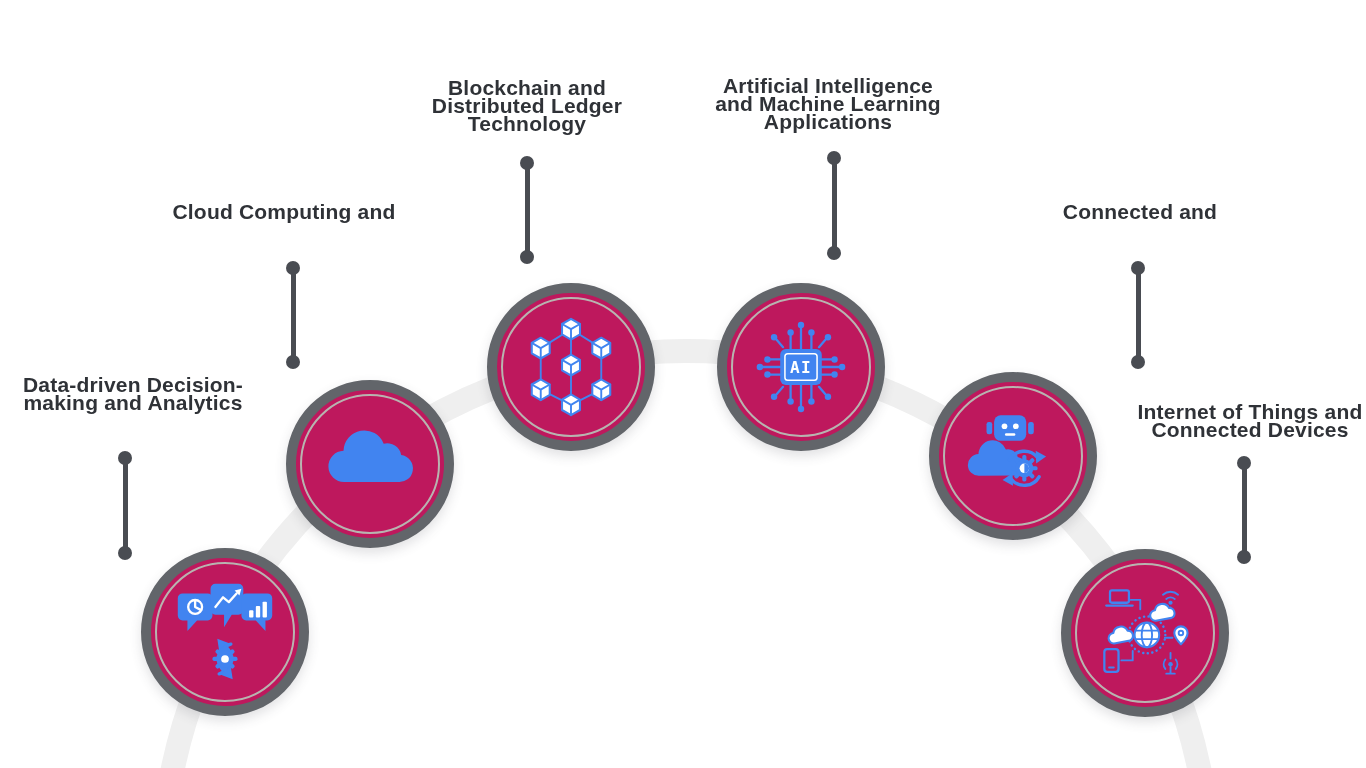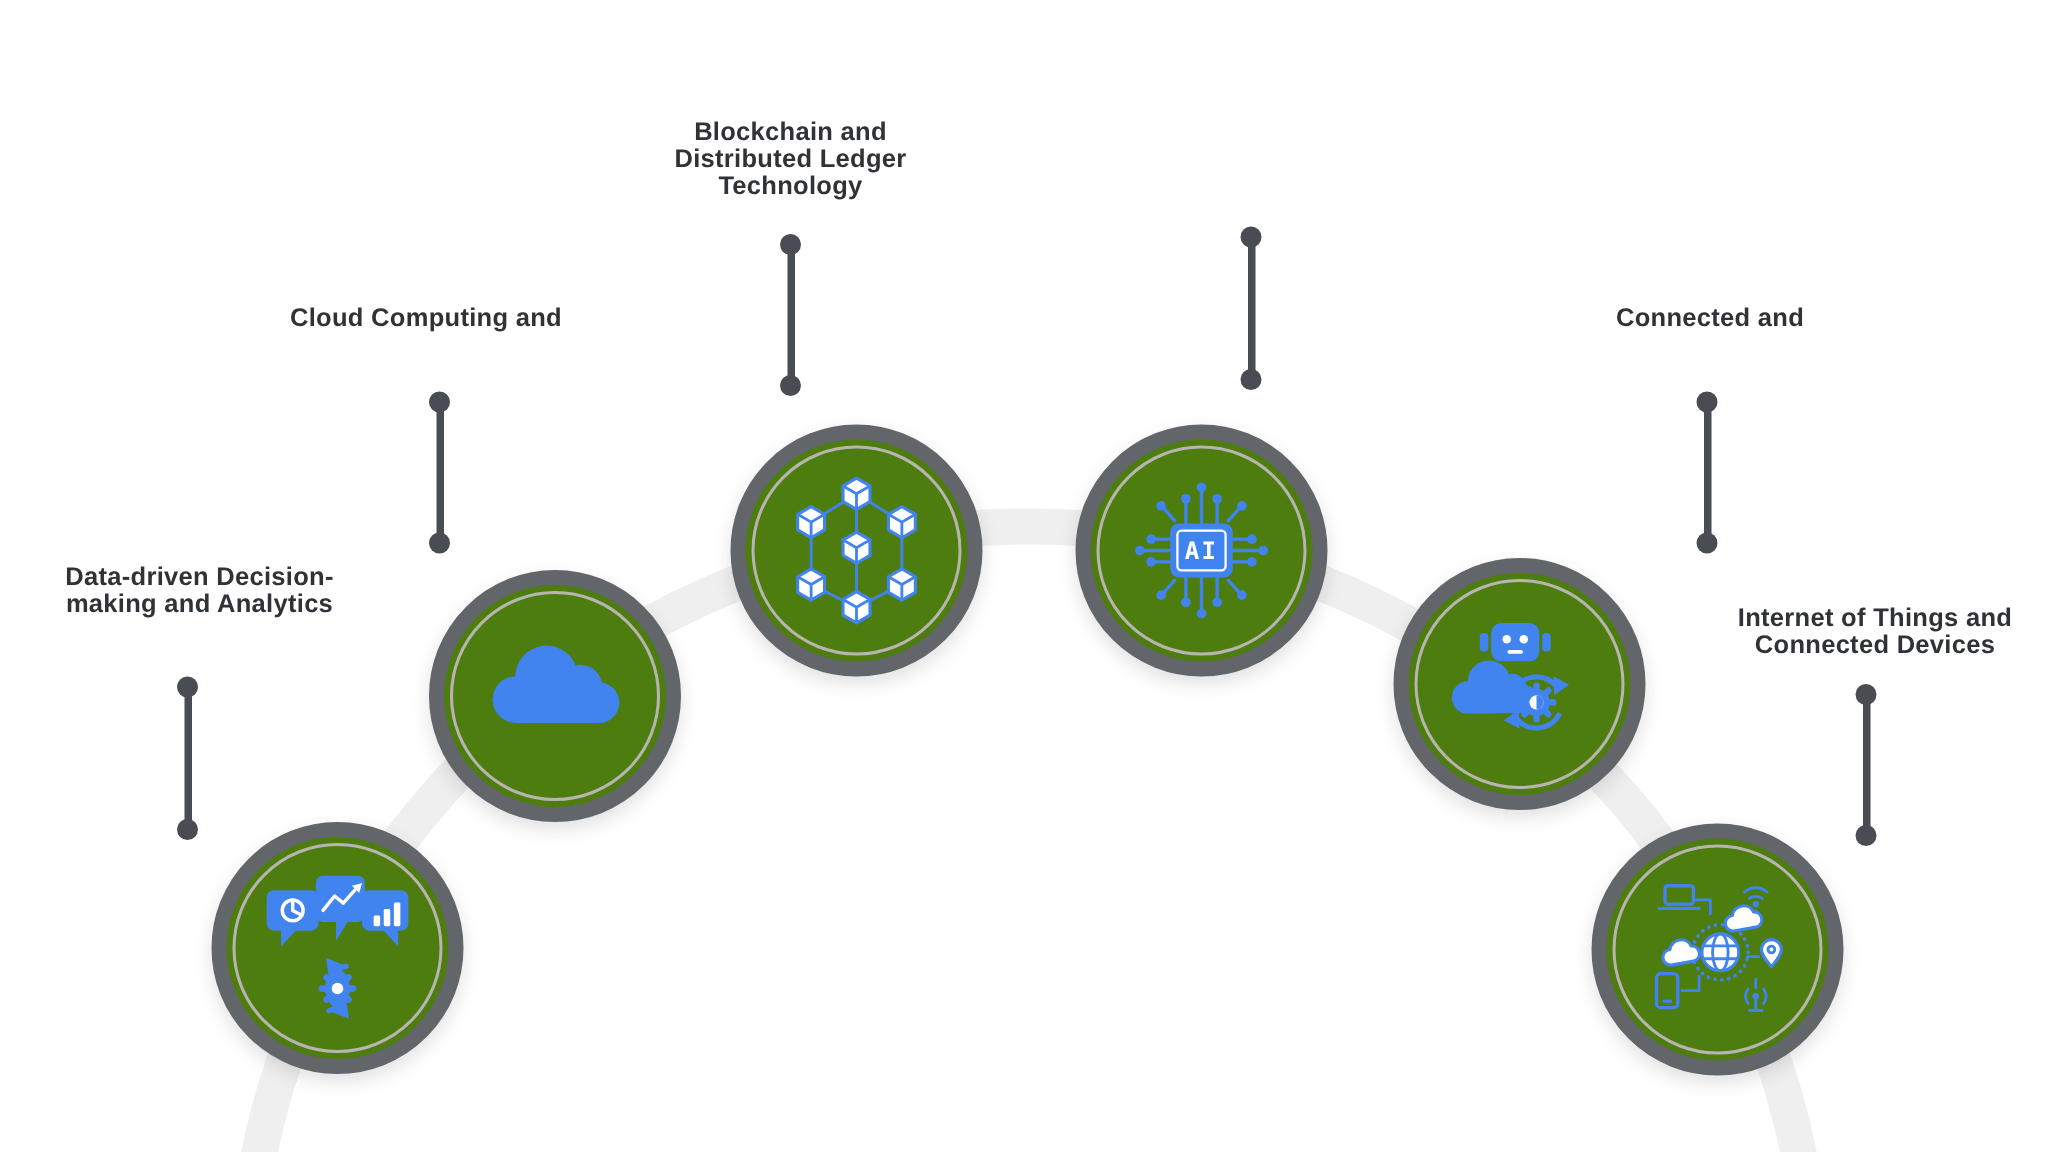--- a/index.html
+++ b/index.html
@@ -5,26 +5,26 @@
   :root{
     --blue:#4184f0; --ring:#62656a; --ring-inner:#b8b4b0;
     --connector:#494c52; --text:#2f3237; --arc:#efefef;
   }
   html,body{margin:0;padding:0;background:#fff;}
   #stage{position:relative;width:1366px;height:768px;background:#fff;overflow:hidden;
          font-family:"Liberation Sans",sans-serif;}
   .arc-svg{position:absolute;left:0;top:0;}
   .arc-circle{fill:none;stroke:var(--arc);stroke-width:24;}
   .node{position:absolute;width:168px;height:168px;box-sizing:border-box;
-        border:10px solid var(--ring);border-radius:50%;background:#4d7c0f;
+        border:10px solid var(--ring);border-radius:50%;background:#be185d;
         box-shadow:0 5px 12px rgba(70,70,80,.16);text-decoration:underline;}
   .node-inner{position:absolute;inset:4px;border:2px solid var(--ring-inner);
         border-radius:50%;display:flex;align-items:center;justify-content:center;}
   .label{position:absolute;width:320px;text-align:center;color:var(--text);
-        font-size:17px;font-weight:bold;line-height:18px;letter-spacing:.2px;}
+        font-size:21px;font-weight:bold;line-height:18px;letter-spacing:.2px;}
   .lbl-line{display:block;white-space:nowrap;}
   .connector{position:absolute;width:14px;}
   .connector .cline{position:absolute;left:4.5px;top:7px;bottom:7px;width:5px;
         background:var(--connector);}
   .connector .dot{position:absolute;left:0;width:14px;height:14px;border-radius:50%;
         background:var(--connector);}
   .dot-top{top:0;} .dot-bottom{bottom:0;}
   svg .f{fill:var(--blue);}
   svg .s{fill:none;stroke:var(--blue);stroke-width:2.4;stroke-linecap:round;stroke-linejoin:round;}
   svg .s2{fill:none;stroke:var(--blue);stroke-width:2;stroke-linecap:round;stroke-linejoin:round;}
@@ -51,20 +51,25 @@
     <span class="lbl-line">making and Analytics</span>
   </div>
   <div class="label" style="left:124px;top:203px">
     <span class="lbl-line">Cloud Computing and</span>
   </div>
   <div class="label" style="left:367px;top:79px">
     <span class="lbl-line">Blockchain and</span>
     <span class="lbl-line">Distributed Ledger</span>
     <span class="lbl-line">Technology</span>
   </div>
+  <div class="label" style="left:668px;top:77px">
+    <span class="lbl-line">Artificial Intelligence</span>
+    <span class="lbl-line">and Machine Learning</span>
+    <span class="lbl-line">Applications</span>
+  </div>
   <div class="label" style="left:980px;top:203px">
     <span class="lbl-line">Connected and</span>
   </div>
   <div class="label" style="left:1090px;top:403px">
     <span class="lbl-line">Internet of Things and</span>
     <span class="lbl-line">Connected Devices</span>
   </div>
 
   <div class="connector" style="left:118px;top:451px;height:109px">
     <span class="dot dot-top"></span>

